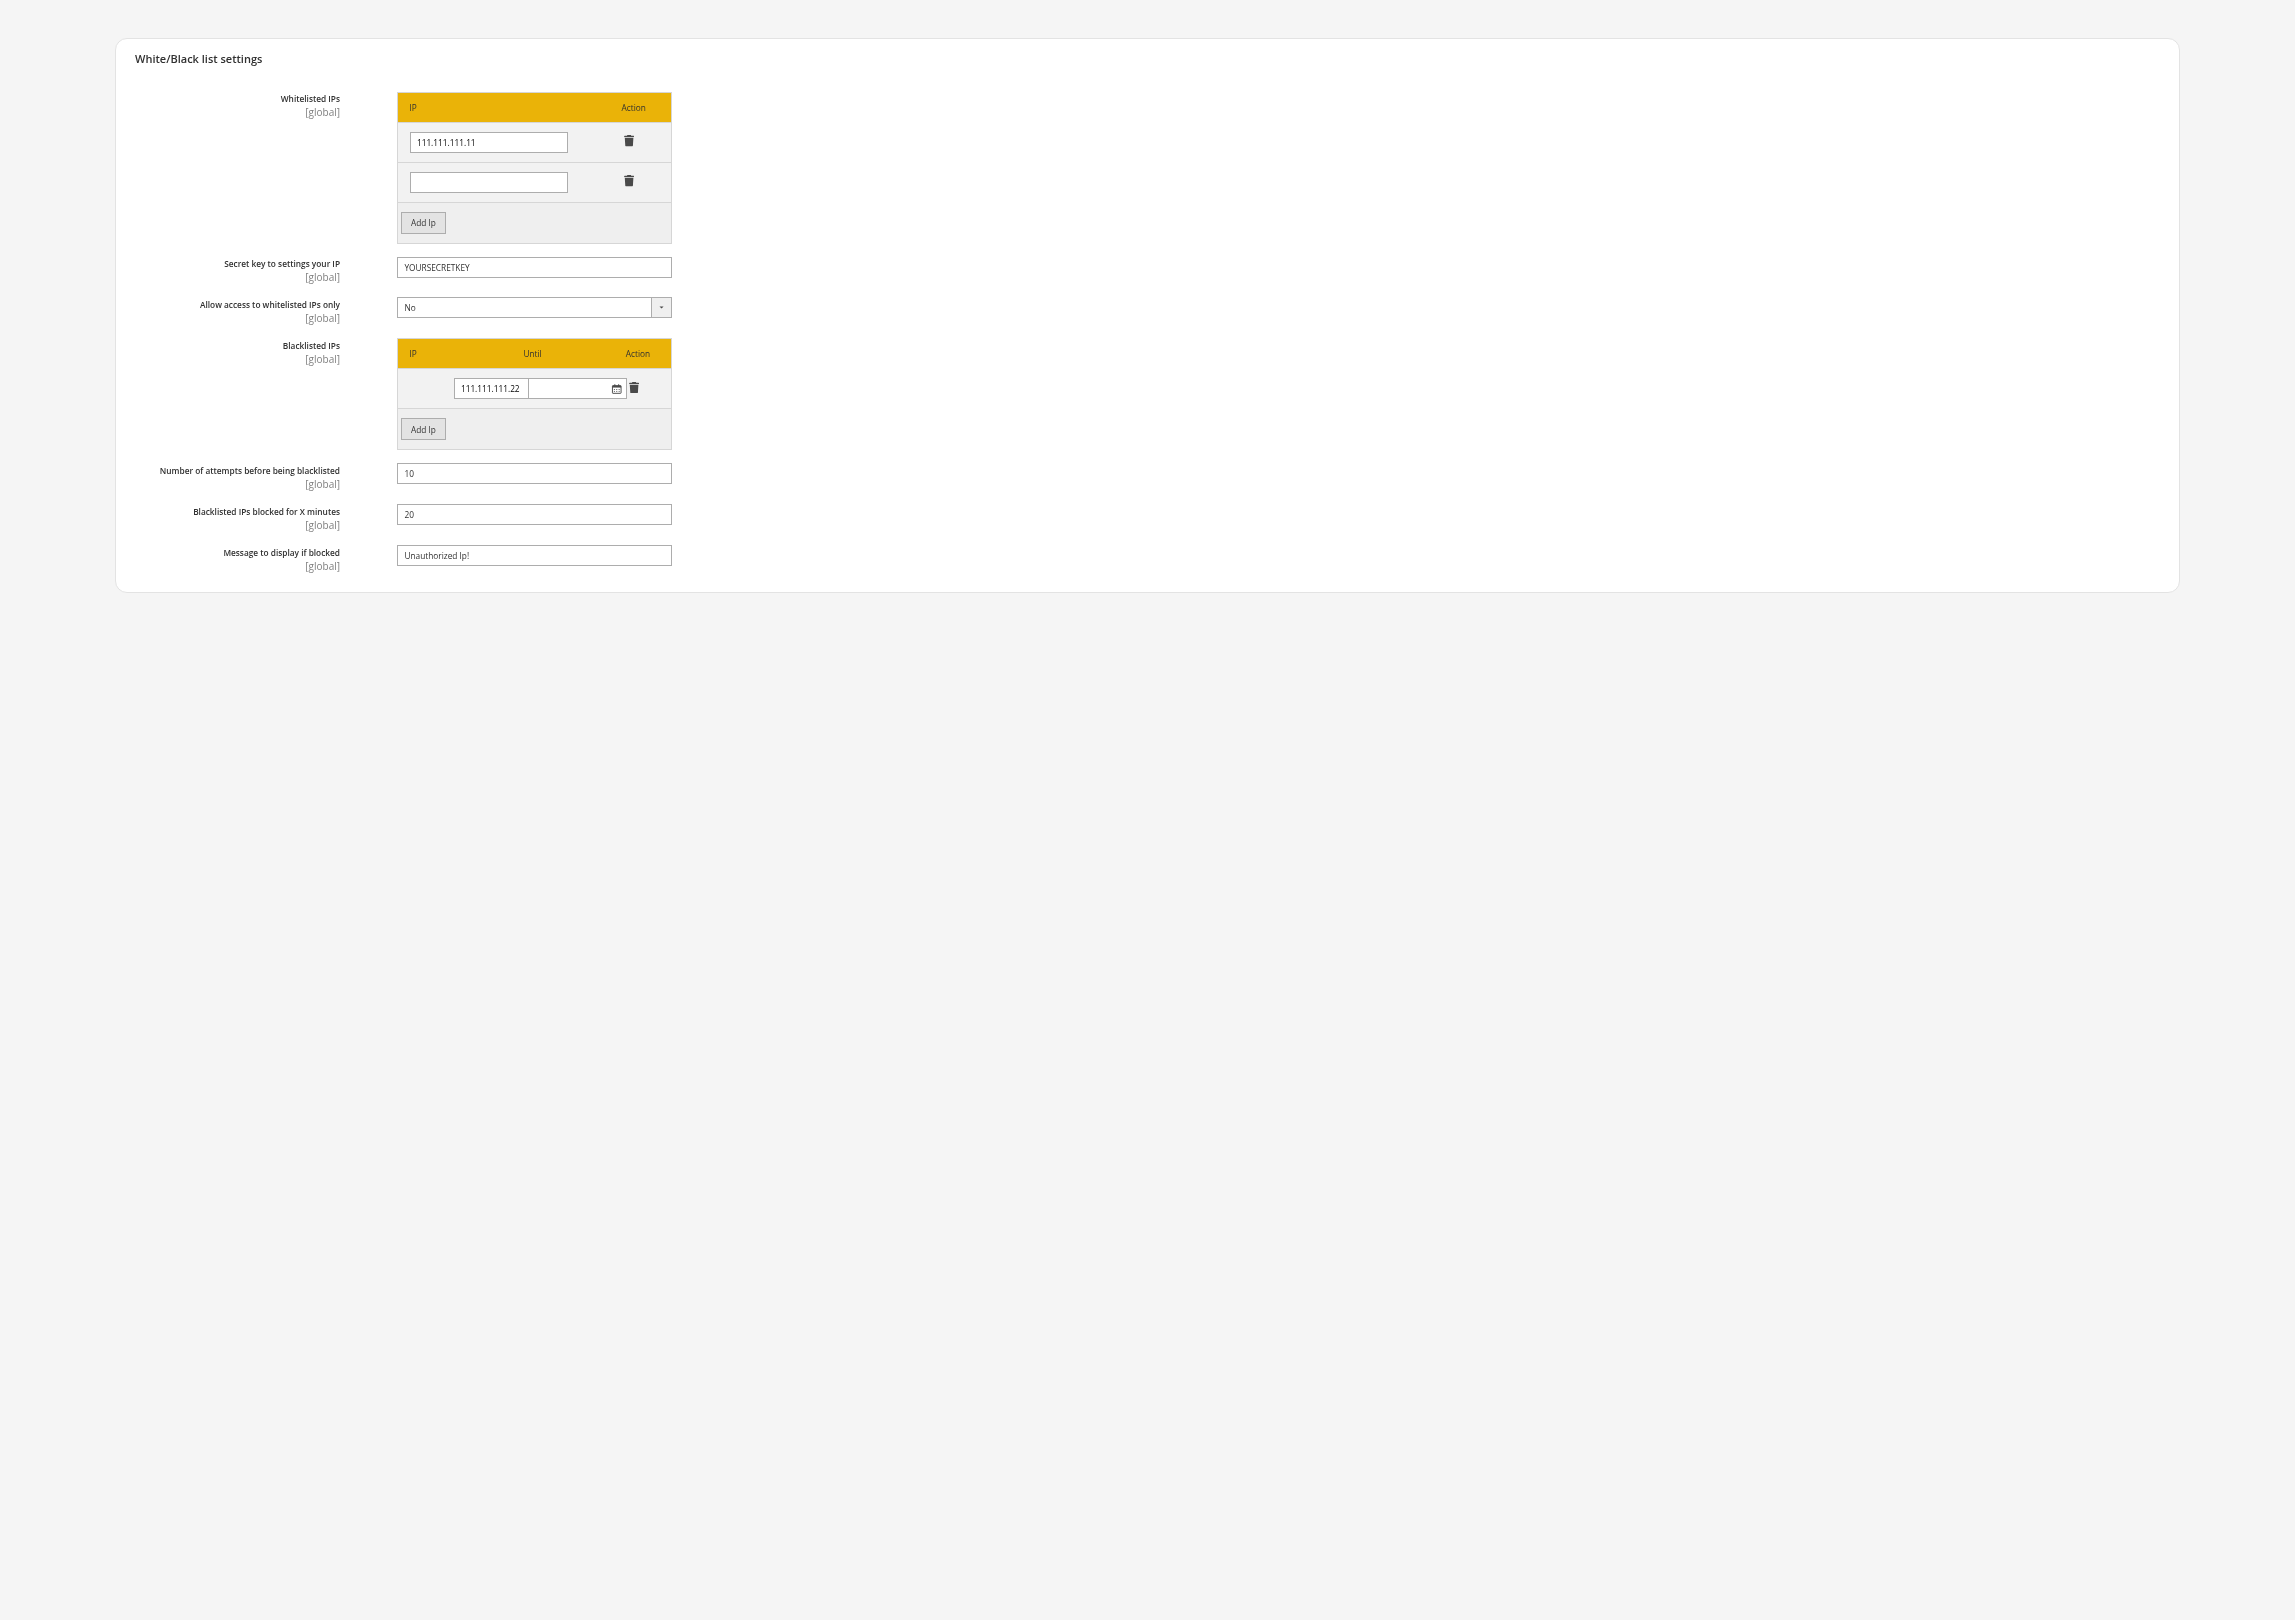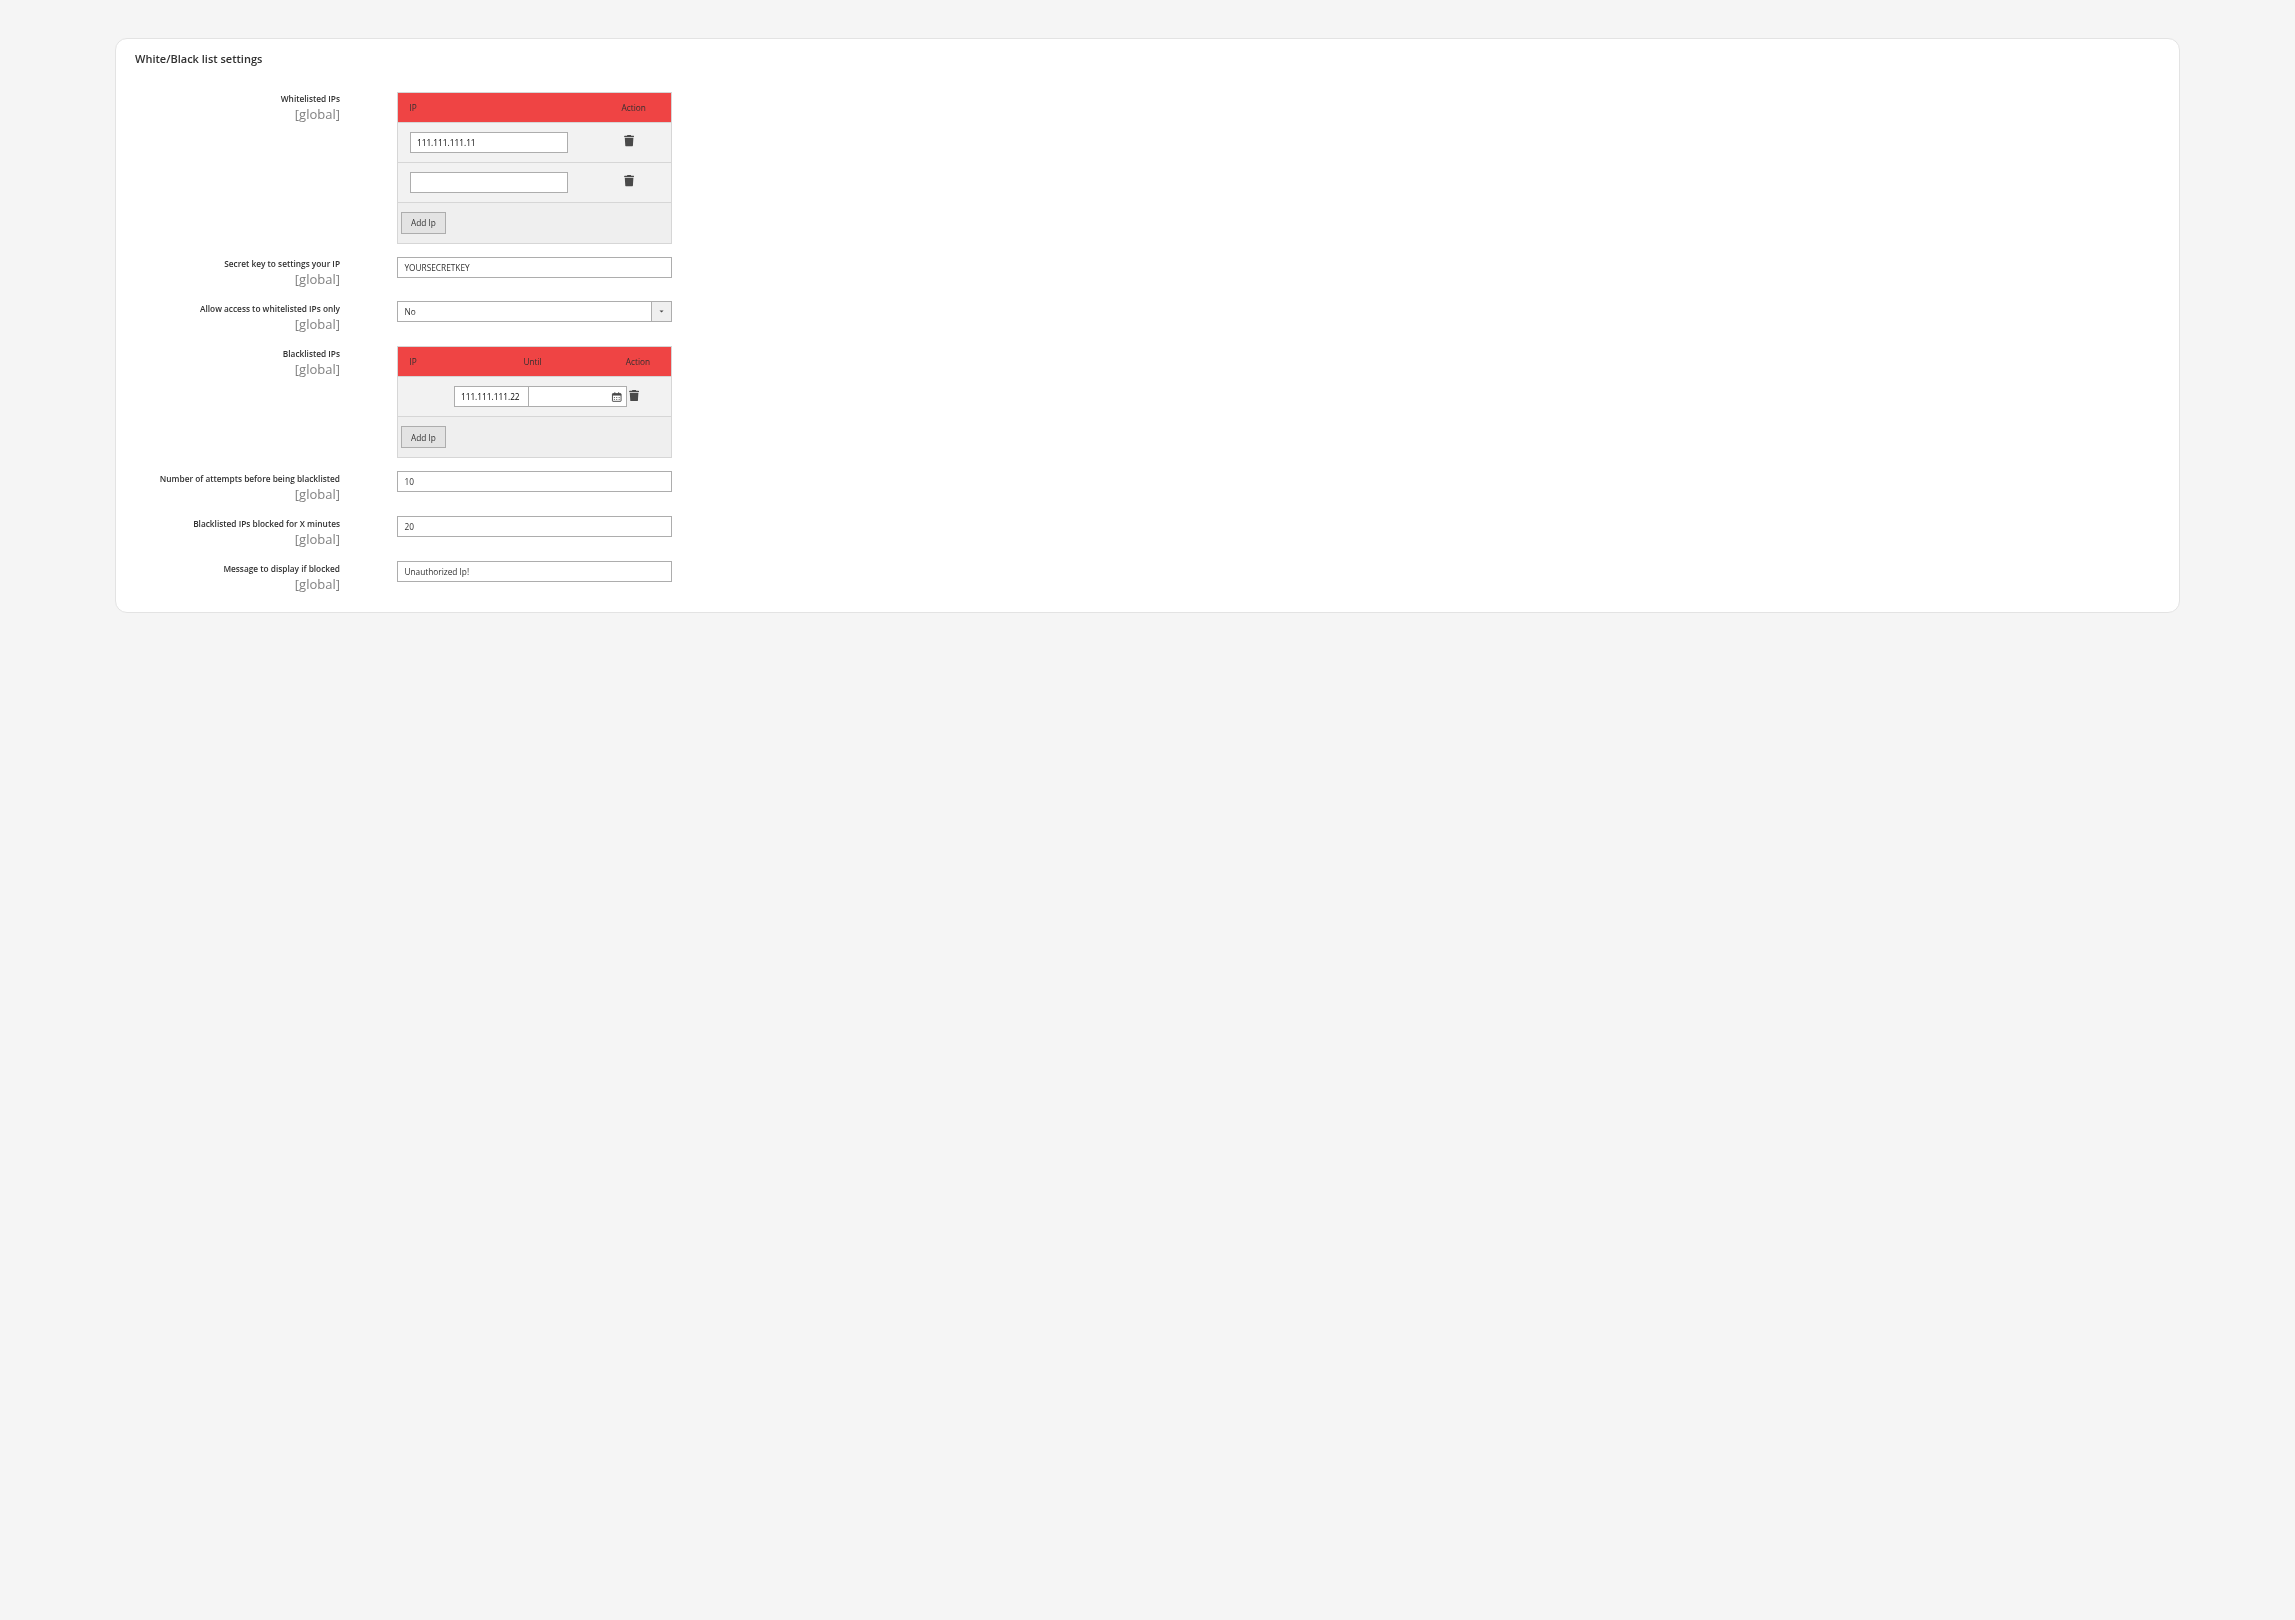--- a/index.html
+++ b/index.html
@@ -41,21 +41,21 @@
     padding-right: 13px;
     padding-top: 2.6px;
   }
   .label-main {
     font-size: 8.3px;
     font-weight: 600;
     color: #303030;
     line-height: 1.3;
   }
   .label-scope {
-    font-size: 13px;
+    font-size: 10px;
     color: #808080;
     margin-top: 0.6px;
   }
   .input-col {
     flex: 1;
     max-width: 275px;
   }
   .text-input {
     width: 100%;
     height: 21px;
@@ -98,21 +98,21 @@
     pointer-events: none;
   }
   .select-arrow-box svg {
     width: 5.1px;
     height: 5.1px;
   }
 
   
   .grid {
     border: 0.6px solid #d6d6d6;
-    background: #ef4444;
+    background: #eab308;
   }
   .grid-header {
     display: flex;
     padding: 9px 11.5px;
     border-bottom: 0.6px solid #d6d6d6;
   }
   .grid-header .gh {
     font-size: 8.3px;
     font-weight: 400;
     color: #303030;

